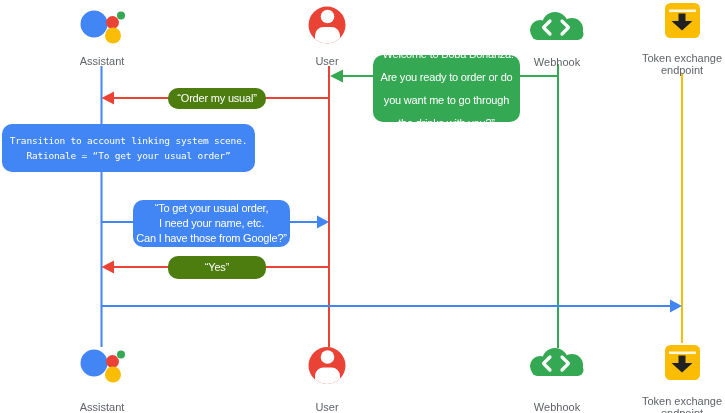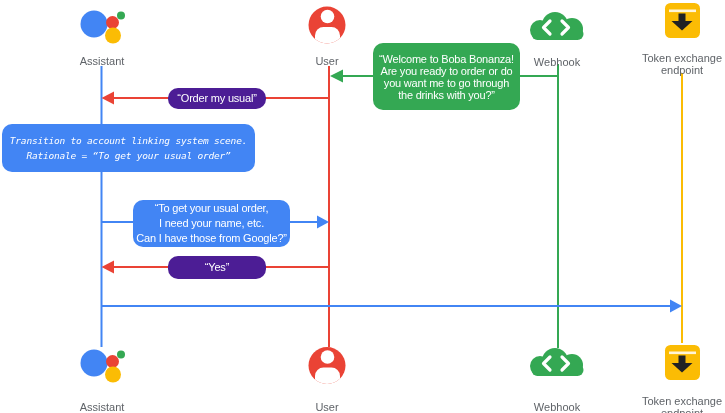--- a/index.html
+++ b/index.html
@@ -6,25 +6,25 @@
   .stage{
     position:relative;width:725px;height:413px;background:#ffffff;
     font-family:"Liberation Sans", sans-serif;overflow:hidden;
   }
   .stage svg{position:absolute;left:0;top:0;z-index:1;}
   .msg{
     position:absolute;z-index:2;display:flex;align-items:center;justify-content:center;
     text-align:center;color:#ffffff;border-radius:10px;white-space:pre-line;
   }
   .msg.blue{background:#4285F4;}
-  .msg.red{background:#4c1d95;text-align:right;}
+  .msg.red{background:#4d7c0f;text-align:right;}
   .msg.green{background:#34A853;}
   .sans{font-size:11px;line-height:15px;letter-spacing:-0.2px;}
-  .sans.tall{line-height:12px;}
-  .mono{font-family:"DejaVu Sans Mono", monospace;font-style:italic;font-size:9.5px;line-height:15px;letter-spacing:-0.2px;}
+  .sans.tall{line-height:23px;margin-top:12px;}
+  .mono{font-family:"DejaVu Sans Mono", monospace;font-size:9.5px;line-height:15px;letter-spacing:-0.2px;}
   .actor-label{
     position:absolute;z-index:2;width:100px;color:#5F6368;font-size:11px;line-height:12px;
     text-align:center;white-space:pre-line;margin-top:8px;
   }
 </style>
 </head>
 <body>
 
 <div class="stage">
 

